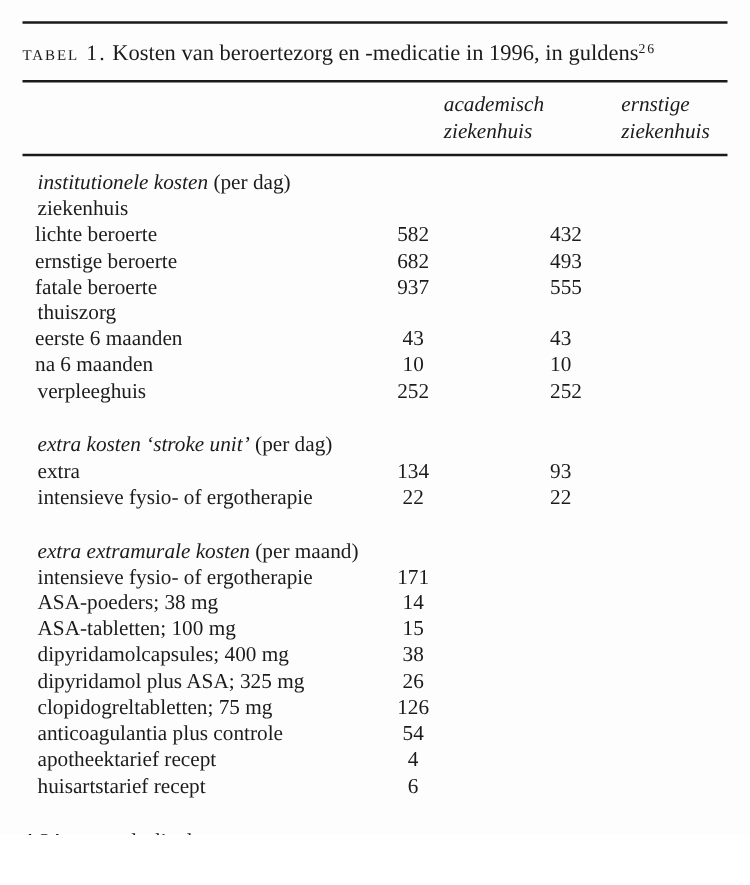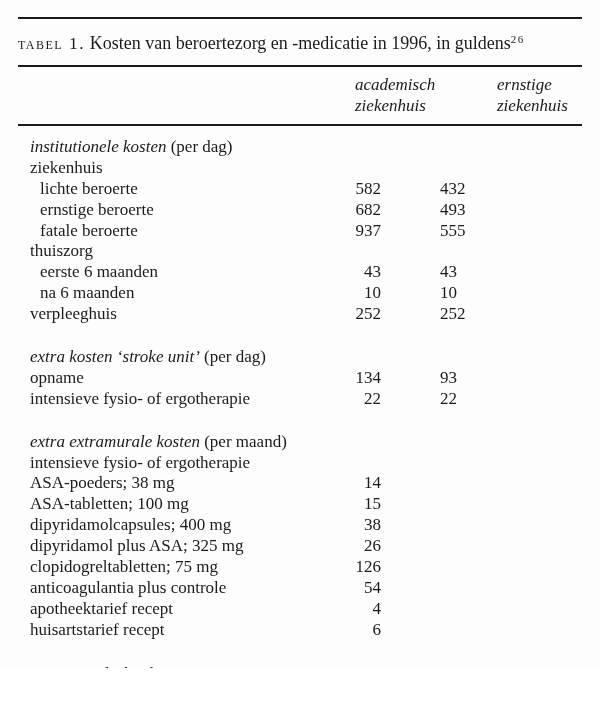--- a/index.html
+++ b/index.html
@@ -45,23 +45,23 @@
   .cols span { display:block; }
   .tbody { margin-top:11px; }
   .row {
     position:relative;
     height:20.9px;
     font-size:17px;
     line-height:20.9px;
     padding-left:30px;
     white-space:nowrap;
   }
-  .row.ind { padding-left:40px; }
+  .row.ind { padding-left:28px; }
   .row .it { font-style:italic; }
-  .row .v1 { position:absolute; top:0; left:280px; width:101px; text-align:right; }
+  .row .v1 { position:absolute; top:0; left:280px; width:101px; text-align:center; }
   .row .v2 { position:absolute; top:0; left:440px; width:78px;  }
   .spacer { height:22px; }
   .footnote {
     margin:22px 18px 0 18px;
     font-size:17px; line-height:21px;
   }
 </style>
 </head>
 <body>
 
@@ -94,27 +94,27 @@
     <div class="row ind"><span class="it"></span><span>ernstige beroerte</span><span class="v1">682</span><span class="v2">493</span></div>
     <div class="row ind"><span class="it"></span><span>fatale beroerte</span><span class="v1">937</span><span class="v2">555</span></div>
     <div class="row"><span class="it"></span><span>thuiszorg</span><span class="v1"></span><span class="v2"></span></div>
     <div class="row ind"><span class="it"></span><span>eerste 6 maanden</span><span class="v1">43</span><span class="v2">43</span></div>
     <div class="row ind"><span class="it"></span><span>na 6 maanden</span><span class="v1">10</span><span class="v2">10</span></div>
     <div class="row"><span class="it"></span><span>verpleeghuis</span><span class="v1">252</span><span class="v2">252</span></div>
 
     <div class="spacer"></div>
 
     <div class="row"><span class="it">extra kosten ‘stroke unit’</span><span> (per dag)</span><span class="v1"></span><span class="v2"></span></div>
-    <div class="row"><span class="it"></span><span>opname</span><span class="v1">134</span><span class="v2">93</span></div>
+    <div class="row"><span class="it"></span><span>extra</span><span class="v1">134</span><span class="v2">93</span></div>
     <div class="row"><span class="it"></span><span>intensieve fysio- of ergotherapie</span><span class="v1">22</span><span class="v2">22</span></div>
 
     <div class="spacer"></div>
 
     <div class="row"><span class="it">extra extramurale kosten</span><span> (per maand)</span><span class="v1"></span><span class="v2"></span></div>
-    <div class="row"><span class="it"></span><span>intensieve fysio- of ergotherapie</span><span class="v2"></span></div>
+    <div class="row"><span class="it"></span><span>intensieve fysio- of ergotherapie</span><span class="v1">171</span><span class="v2"></span></div>
     <div class="row"><span class="it"></span><span>ASA-poeders; 38 mg</span><span class="v1">14</span><span class="v2"></span></div>
     <div class="row"><span class="it"></span><span>ASA-tabletten; 100 mg</span><span class="v1">15</span><span class="v2"></span></div>
     <div class="row"><span class="it"></span><span>dipyridamolcapsules; 400 mg</span><span class="v1">38</span><span class="v2"></span></div>
     <div class="row"><span class="it"></span><span>dipyridamol plus ASA; 325 mg</span><span class="v1">26</span><span class="v2"></span></div>
     <div class="row"><span class="it"></span><span>clopidogreltabletten; 75 mg</span><span class="v1">126</span><span class="v2"></span></div>
     <div class="row"><span class="it"></span><span>anticoagulantia plus controle</span><span class="v1">54</span><span class="v2"></span></div>
     <div class="row"><span class="it"></span><span>apotheektarief recept</span><span class="v1">4</span><span class="v2"></span></div>
     <div class="row"><span class="it"></span><span>huisartstarief recept</span><span class="v1">6</span><span class="v2"></span></div>
 
   </div>

